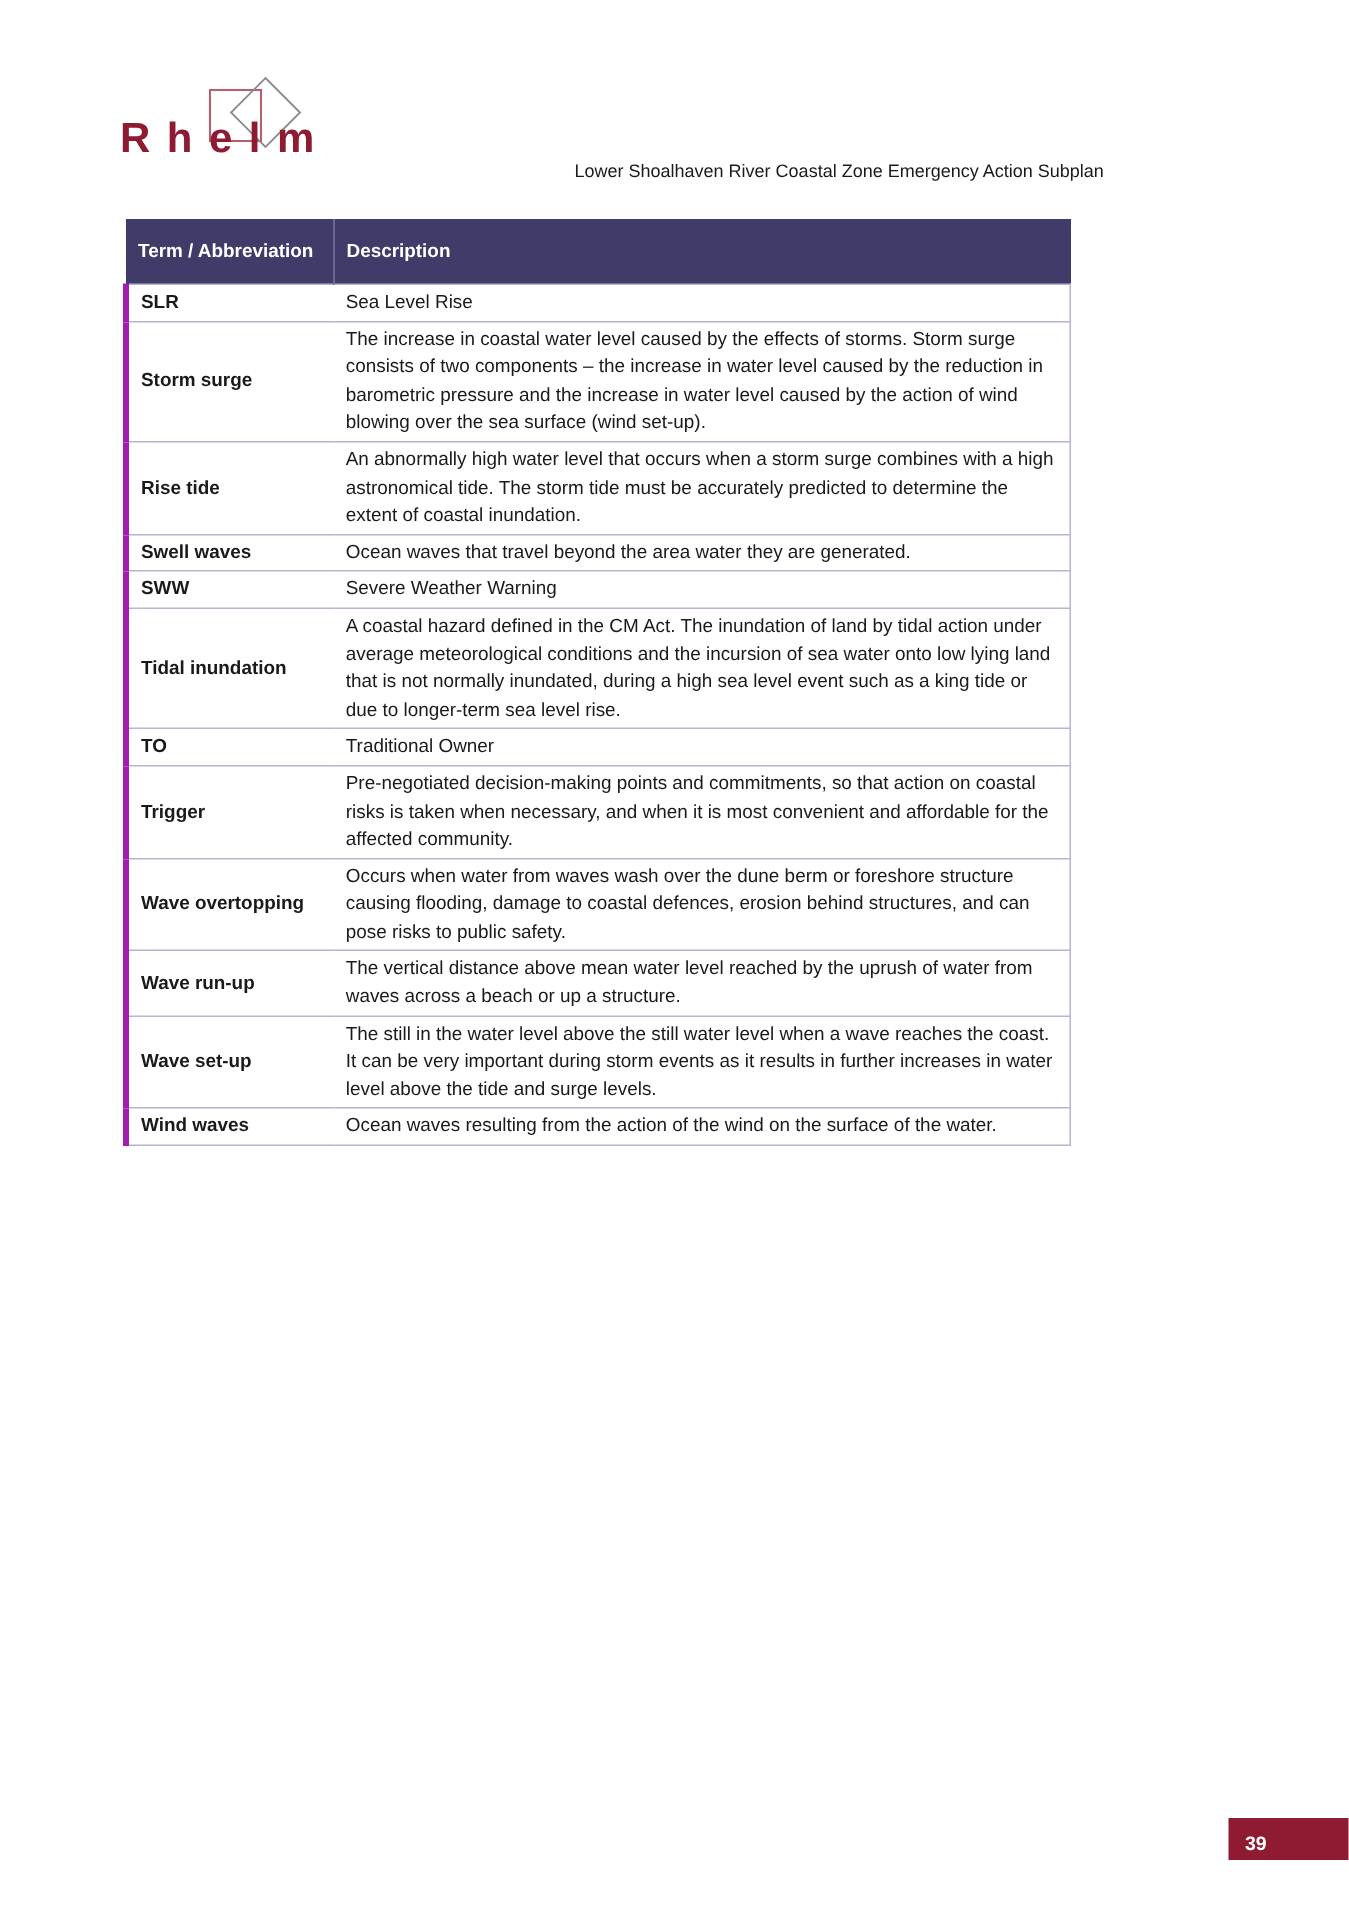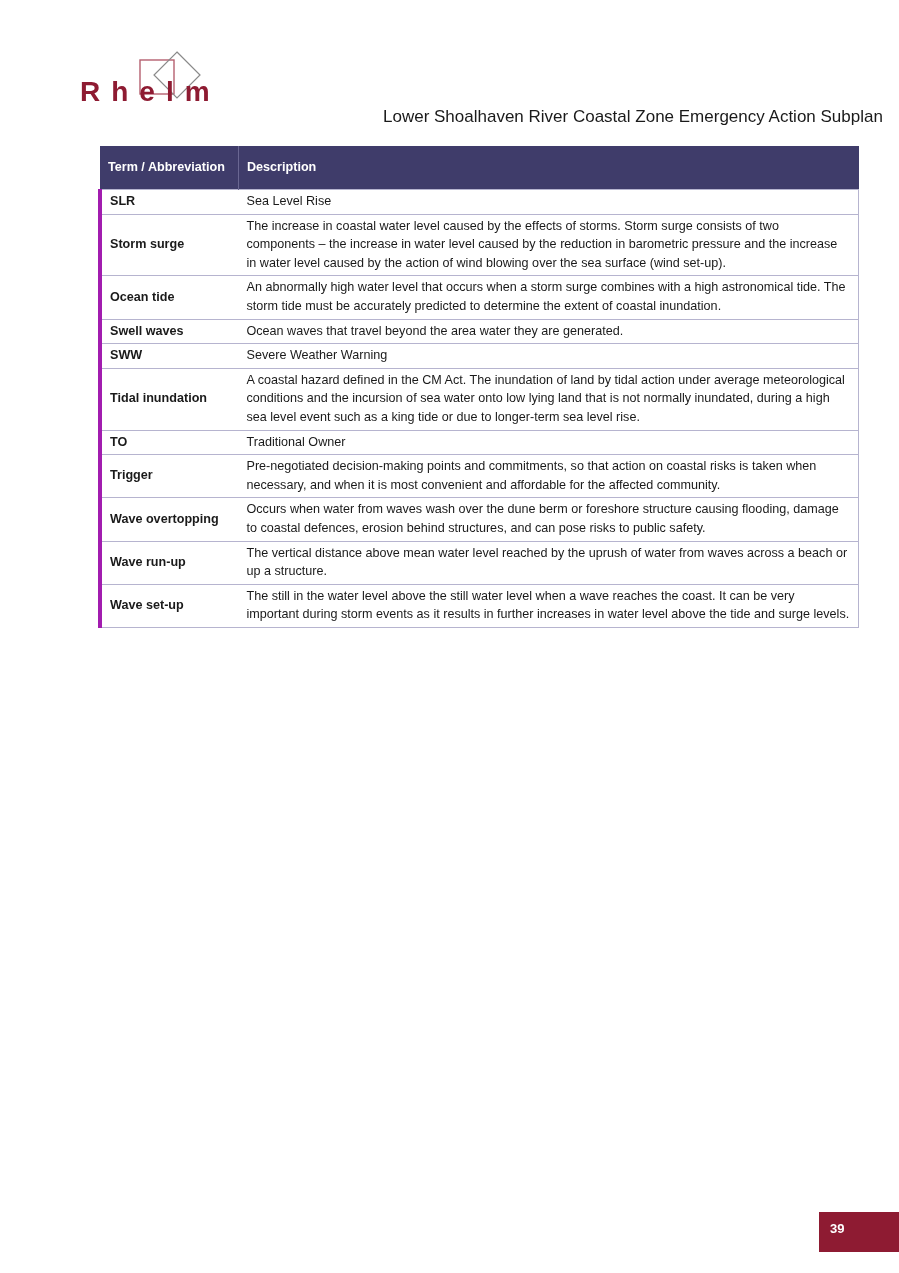--- a/index.html
+++ b/index.html
@@ -4,34 +4,34 @@
 <style>
   html, body { margin: 0; padding: 0; background: #ffffff; }
   body { width: 899px; height: 1273px; position: relative; overflow: hidden;
          font-family: "Liberation Sans", "DejaVu Sans", sans-serif; color: #1a1a1a; }
 
   .logo { position: absolute; left: 80px; top: 48px; width: 160px; height: 60px; }
   .logo-text { position: absolute; left: 0; top: 28px; font-family: Liberation Sans, sans-serif;
                font-weight: bold; font-size: 28px; color: #8e1b32; letter-spacing: 11px; white-space: nowrap; }
   .logo svg { position: absolute; left: 0; top: 0; }
 
-  .doc-title { position: absolute; left: 383px; top: 107px; font-size: 17px; color: #1a1a1a; white-space: nowrap; }
+  .doc-title { position: absolute; left: 383px; top: 107px; font-size: 12px; color: #1a1a1a; white-space: nowrap; }
 
-  table.glossary { position: absolute; left: 98px; top: 146px; width: 761px;
+  table.glossary { position: absolute; left: 82px; top: 146px; width: 632px;
                    border-collapse: collapse; font-size: 12.6px; line-height: 18.6px; }
   table.glossary th { background: #3f3c6a; color: #ffffff; font-weight: bold; text-align: left;
                       padding: 2px 8px 3px 8px; vertical-align: middle; height: 38px; }
   table.glossary th.term-col { width: 122px; border-right: 1px solid #6a6792; }
   table.glossary td { border-top: 1px solid #b6b4cf; border-bottom: 1px solid #b6b4cf;
                       padding: 2px 8px 3px 8px; vertical-align: middle; }
   table.glossary td.term { font-weight: bold; border-left: 4px solid #a21caf; }
   table.glossary td.desc { border-right: 1px solid #b6b4cf; padding-left: 8px; }
   table.glossary tr { }
 
-  .page-num { position: absolute; left: 819px; top: 1212px; width: 80px; height: 40px;
+  .page-num { position: absolute; left: 819px; top: 1212px; width: 80px; height: 28px;
               background: #8e1b32; color: #ffffff; font-weight: bold; font-size: 13px; }
   .page-num span { position: absolute; left: 11px; top: 9px; }
 </style>
 </head>
 <body>
 
 <div class="logo">
   <svg width="160" height="60" viewBox="0 0 160 60">
     <rect x="60" y="12" width="34" height="34" fill="none" stroke="#b5606f" stroke-width="1.4"></rect>
     <polygon points="97,4 120,27 97,50 74,27" fill="none" stroke="#8a8a8a" stroke-width="1.2"></polygon>
@@ -51,21 +51,21 @@
   <tbody>
     <tr>
         <td class="term">SLR</td>
         <td class="desc">Sea Level Rise</td>
       </tr>
     <tr>
         <td class="term">Storm surge</td>
         <td class="desc">The increase in coastal water level caused by the effects of storms. Storm surge consists of two components – the increase in water level caused by the reduction in barometric pressure and the increase in water level caused by the action of wind blowing over the sea surface (wind set-up).</td>
       </tr>
     <tr>
-        <td class="term">Ocean tide</td>
+        <td class="term">Rise tide</td>
         <td class="desc">An abnormally high water level that occurs when a storm surge combines with a high astronomical tide. The storm tide must be accurately predicted to determine the extent of coastal inundation.</td>
       </tr>
     <tr>
         <td class="term">Swell waves</td>
         <td class="desc">Ocean waves that travel beyond the area water they are generated.</td>
       </tr>
     <tr>
         <td class="term">SWW</td>
         <td class="desc">Severe Weather Warning</td>
       </tr>
@@ -86,18 +86,22 @@
         <td class="desc">Occurs when water from waves wash over the dune berm or foreshore structure causing flooding, damage to coastal defences, erosion behind structures, and can pose risks to public safety.</td>
       </tr>
     <tr>
         <td class="term">Wave run-up</td>
         <td class="desc">The vertical distance above mean water level reached by the uprush of water from waves across a beach or up a structure.</td>
       </tr>
     <tr>
         <td class="term">Wave set-up</td>
         <td class="desc">The still in the water level above the still water level when a wave reaches the coast. It can be very important during storm events as it results in further increases in water level above the tide and surge levels.</td>
       </tr>
+    <tr>
+        <td class="term">Wind waves</td>
+        <td class="desc">Ocean waves resulting from the action of the wind on the surface of the water.</td>
+      </tr>
   </tbody>
 </table>
 
 <div class="page-num">
   <span>39</span>
 </div>
 
 </body></html>

